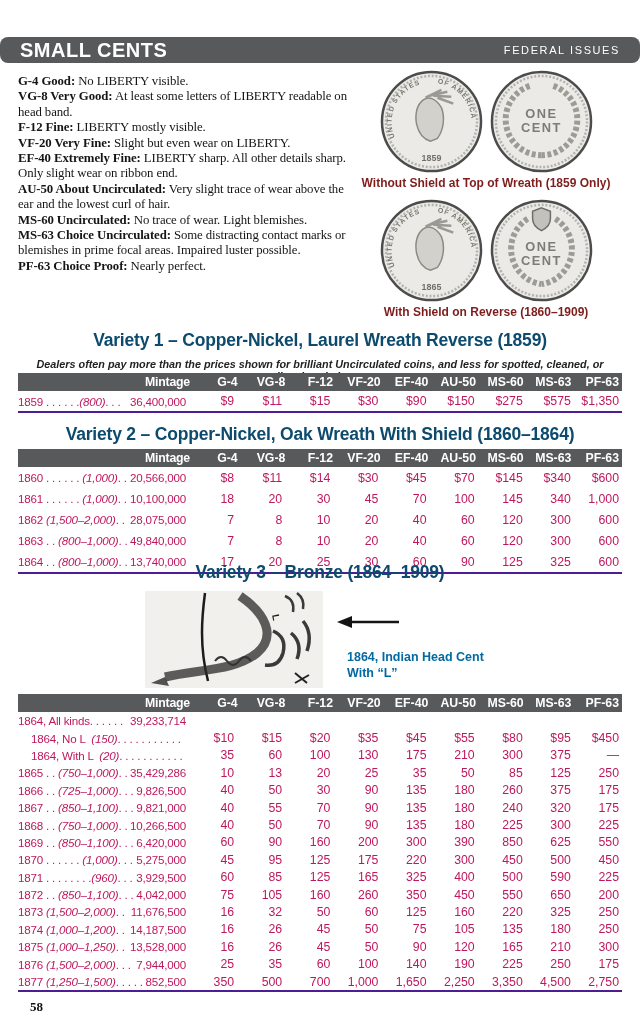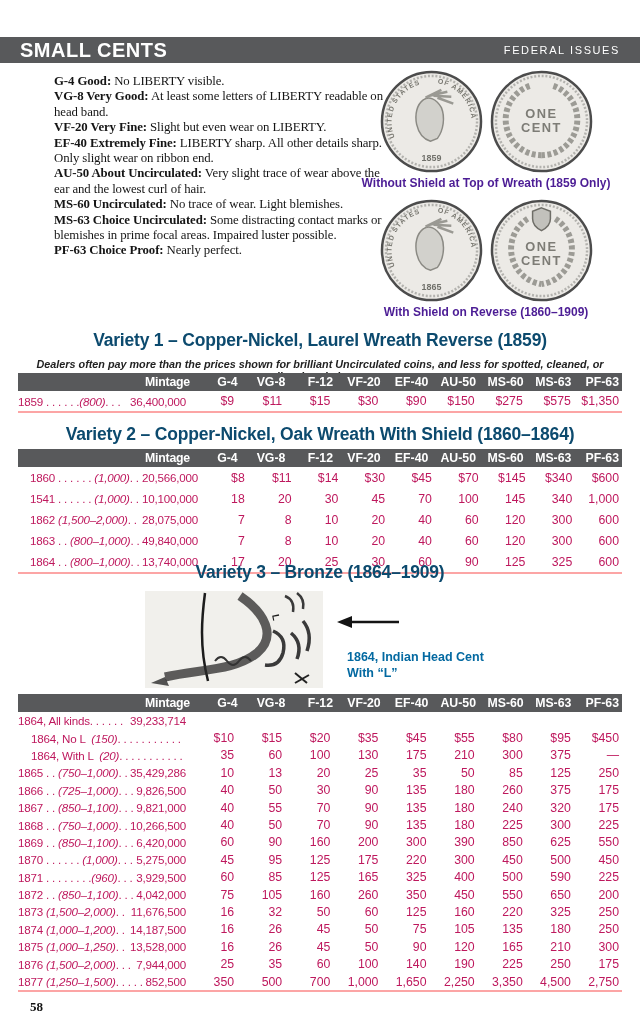--- a/index.html
+++ b/index.html
@@ -7,59 +7,60 @@
   .page {
     position:relative; width:640px; height:1036px; background:#fff;
     font-family:"Liberation Sans", sans-serif; color:#111; overflow:hidden;
   }
   
   .topbar {
     position:absolute; top:37px; left:0; width:640px; height:26px;
     background:#58595b; color:#fff;
     display:flex; align-items:center; justify-content:space-between;
     padding:0 20px;
+    border-radius:8px;
   }
   .topbar-title { font-size:20px; font-weight:bold; letter-spacing:.5px; }
   .topbar-right { font-size:11px; letter-spacing:1.6px; font-weight:normal; }
 
   
   .grading {
     position:absolute; top:74px; left:18px; width:332px;
     font-family:"Liberation Serif", serif; font-size:12.8px; line-height:15.4px;
-    letter-spacing:-0.1px; color:#151515;margin-left:36px;
+    letter-spacing:-0.1px; color:#151515;
   }
   .grading b { font-weight:bold; }
 
   
   .coins { position:absolute; top:70px; left:344px; width:284px; text-align:center; }
   .coin-pair { display:flex; justify-content:center; gap:7px; }
   .coin { width:103px; height:103px; }
-  .coin-caption { font-size:12px; font-weight:bold; color:#4c1d95; margin-top:3px; }
+  .coin-caption { font-size:12px; font-weight:bold; color:#7f1d1d; margin-top:3px; }
   .pair2 { margin-top:9px; }
 
   
   .sec-title {
     position:absolute; left:0; width:640px; text-align:center;
     font-size:17.5px; font-weight:bold; color:#0c4a6e; letter-spacing:-0.2px;
   }
   .note {
     position:absolute; left:18px; width:604px; text-align:center;
     font-size:10.8px; font-style:italic; font-weight:bold; color:#222;
   }
 
   
-  .ptable { position:absolute; left:18px; width:604px; border-bottom:2px solid #fca5a5; }
+  .ptable { position:absolute; left:18px; width:604px; border-bottom:2px solid #4c1d95; }
   .hrow {
     display:flex; align-items:center; height:18px;
     background:#58595b; color:#fff; font-weight:bold; font-size:12.3px;
     padding:0 3px 0 4px;
   }
   .drow { display:flex; align-items:center; font-size:12.3px; color:#be185d; padding:0 3px 0 0; }
   .t1 .drow { height:20px; }
-  .t2 .drow { height:21px;margin-left:12px; }
+  .t2 .drow { height:21px; }
   .t3 .drow { height:17.4px; }
   .cell-label {
     width:168px; display:flex; align-items:baseline; overflow:hidden;
     font-size:11.6px; letter-spacing:-0.2px; white-space:pre;
   }
   .cell-label span, .cell-label i { white-space:pre; }
   .cell-label i { font-style:italic; }
   .cell-label .lead { flex-shrink:0; }
   .cell-label .dots { flex-shrink:1; min-width:0; overflow:hidden; }
   .cell-label .mintage { margin-left:auto; flex-shrink:0; padding-left:2px; }
@@ -88,20 +89,21 @@
 <div class="page">
 
   <div class="topbar">
     <span class="topbar-title">SMALL CENTS</span>
     <span class="topbar-right">FEDERAL ISSUES</span>
   </div>
 
   <div class="grading">
     <div><b>G-4 Good:</b><span> No LIBERTY visible.</span></div>
     <div><b>VG-8 Very Good:</b><span> At least some letters of LIBERTY readable on head band.</span></div>
+    <div><b>F-12 Fine:</b><span> LIBERTY mostly visible.</span></div>
     <div><b>VF-20 Very Fine:</b><span> Slight but even wear on LIBERTY.</span></div>
     <div><b>EF-40 Extremely Fine:</b><span> LIBERTY sharp. All other details sharp. Only slight wear on ribbon end.</span></div>
     <div><b>AU-50 About Uncirculated:</b><span> Very slight trace of wear above the ear and the lowest curl of hair.</span></div>
     <div><b>MS-60 Uncirculated:</b><span> No trace of wear. Light blemishes.</span></div>
     <div><b>MS-63 Choice Uncirculated:</b><span> Some distracting contact marks or blemishes in prime focal areas. Impaired luster possible.</span></div>
     <div><b>PF-63 Choice Proof:</b><span> Nearly perfect.</span></div>
   </div>
 
   <div class="coins">
     <div class="coin-pair">
@@ -205,21 +207,21 @@
         <div class="cell">$11</div>
         <div class="cell">$14</div>
         <div class="cell">$30</div>
         <div class="cell">$45</div>
         <div class="cell">$70</div>
         <div class="cell">$145</div>
         <div class="cell">$340</div>
         <div class="cell">$600</div>
       </div>
       <div class="drow">
-        <div class="cell-label"><span class="lead">1541 . . . . . . </span><i class="lead">(1,000)</i><span class="dots">. .</span><span class="mintage">10,100,000</span></div>
+        <div class="cell-label"><span class="lead">1861 . . . . . . </span><i class="lead">(1,000)</i><span class="dots">. .</span><span class="mintage">10,100,000</span></div>
         <div class="cell">18</div>
         <div class="cell">20</div>
         <div class="cell">30</div>
         <div class="cell">45</div>
         <div class="cell">70</div>
         <div class="cell">100</div>
         <div class="cell">145</div>
         <div class="cell">340</div>
         <div class="cell">1,000</div>
       </div>

